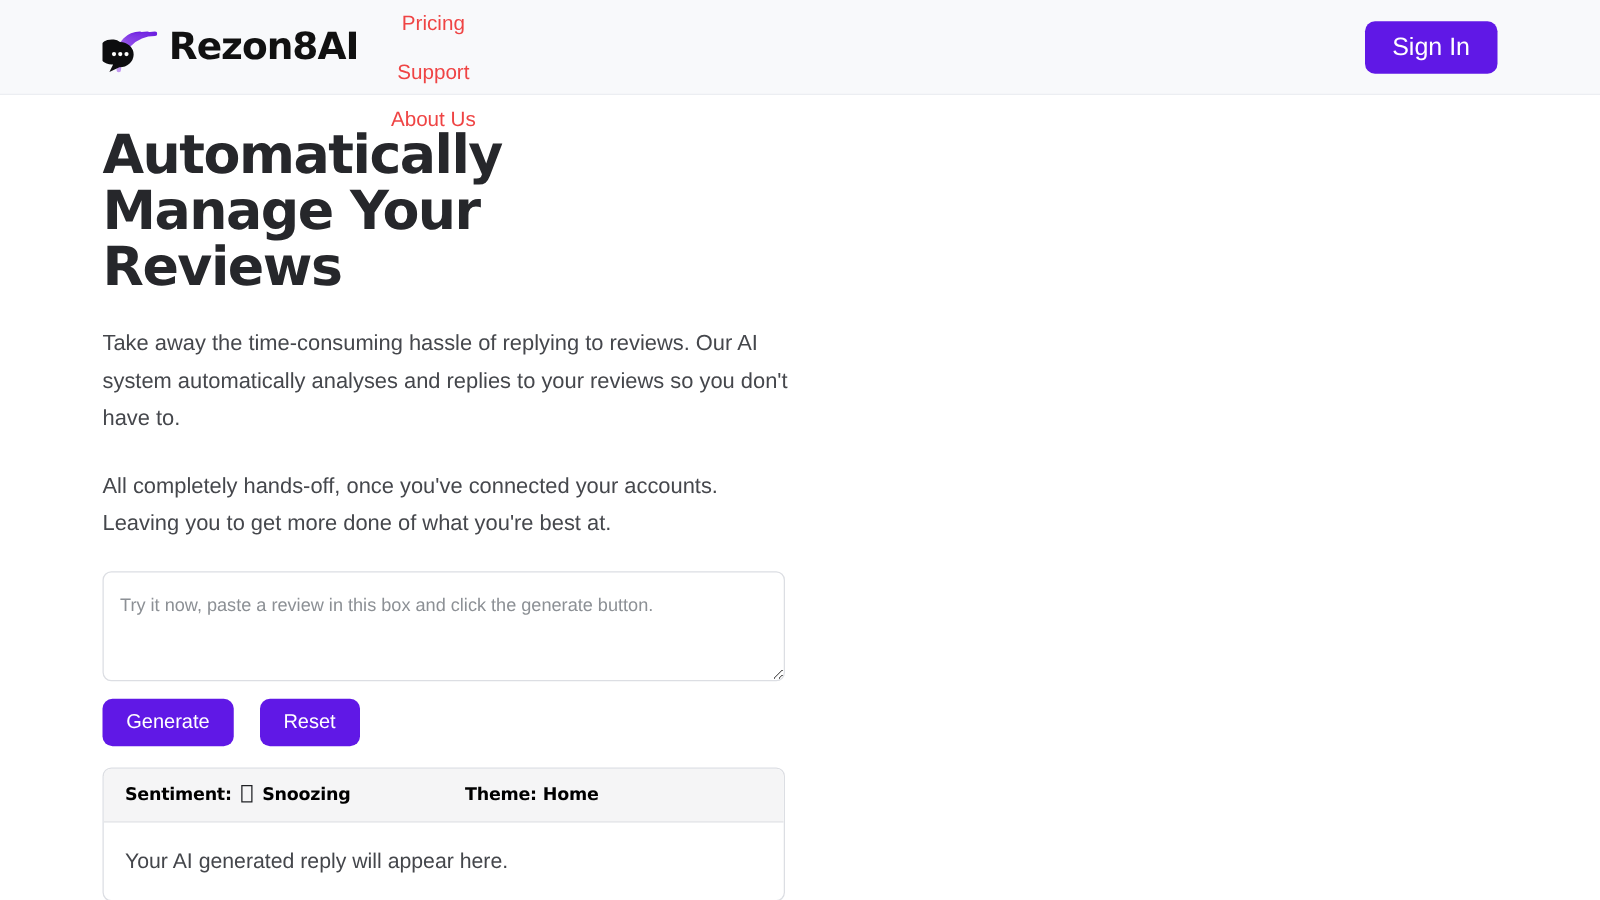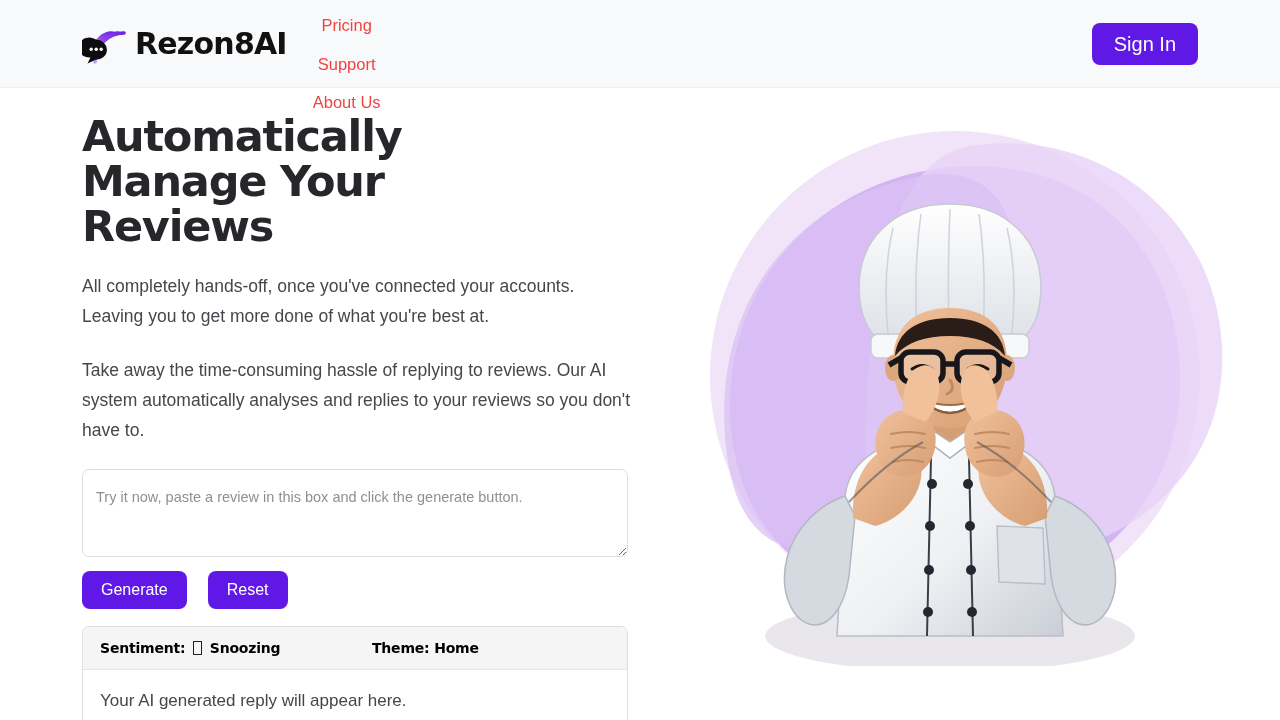--- a/index.html
+++ b/index.html
@@ -8,21 +8,21 @@
     width: 1280px; height: 720px;
     overflow: hidden;
     background: #ffffff;
     font-family: "Liberation Sans", sans-serif;
   }
 
   
   .site-header {
     position: relative;
     width: 1280px;
-    height: 88px;
+    height: 76px;
     background: #f8f9fb;
     border-bottom: 1px solid #eceef2;
     display: flex;
     align-items: center;
     padding: 0 82px;
   }
   .brand {
     display: flex;
     align-items: center;
     gap: 9px;
@@ -65,20 +65,21 @@
     cursor: pointer;
     line-height: 1;
   }
 
   
   .hero {
     position: relative;
     width: 1280px;
     height: 644px;
     display: flex;
+    flex-direction: column;
   }
   .hero-left {
     width: 640px;
     padding: 26px 0 0 82px;
   }
   .hero-right {
     position: relative;
     width: 640px;
     height: 644px;
     overflow: hidden;
@@ -227,22 +228,22 @@
     <button class="signin-btn">Sign In</button>
   </div>
 </header>
 
 <main class="hero">
 
   <div class="hero-left">
 
     <h1 class="headline">Automatically Manage Your Reviews</h1>
 
+    <p class="lede">Take away the time-consuming hassle of replying to reviews. Our AI system automatically analyses and replies to your reviews so you don't have to.</p>
     <p class="lede">All completely hands-off, once you've connected your accounts. Leaving you to get more done of what you're best at.</p>
-    <p class="lede">Take away the time-consuming hassle of replying to reviews. Our AI system automatically analyses and replies to your reviews so you don't have to.</p>
 
     <textarea class="review-input" placeholder="Try it now, paste a review in this box and click the generate button." style=""></textarea>
 
     <div class="btn-row">
       <button class="action-btn">Generate</button>
       <button class="action-btn">Reset</button>
     </div>
 
     <div class="result-card">
       <div class="result-head">

